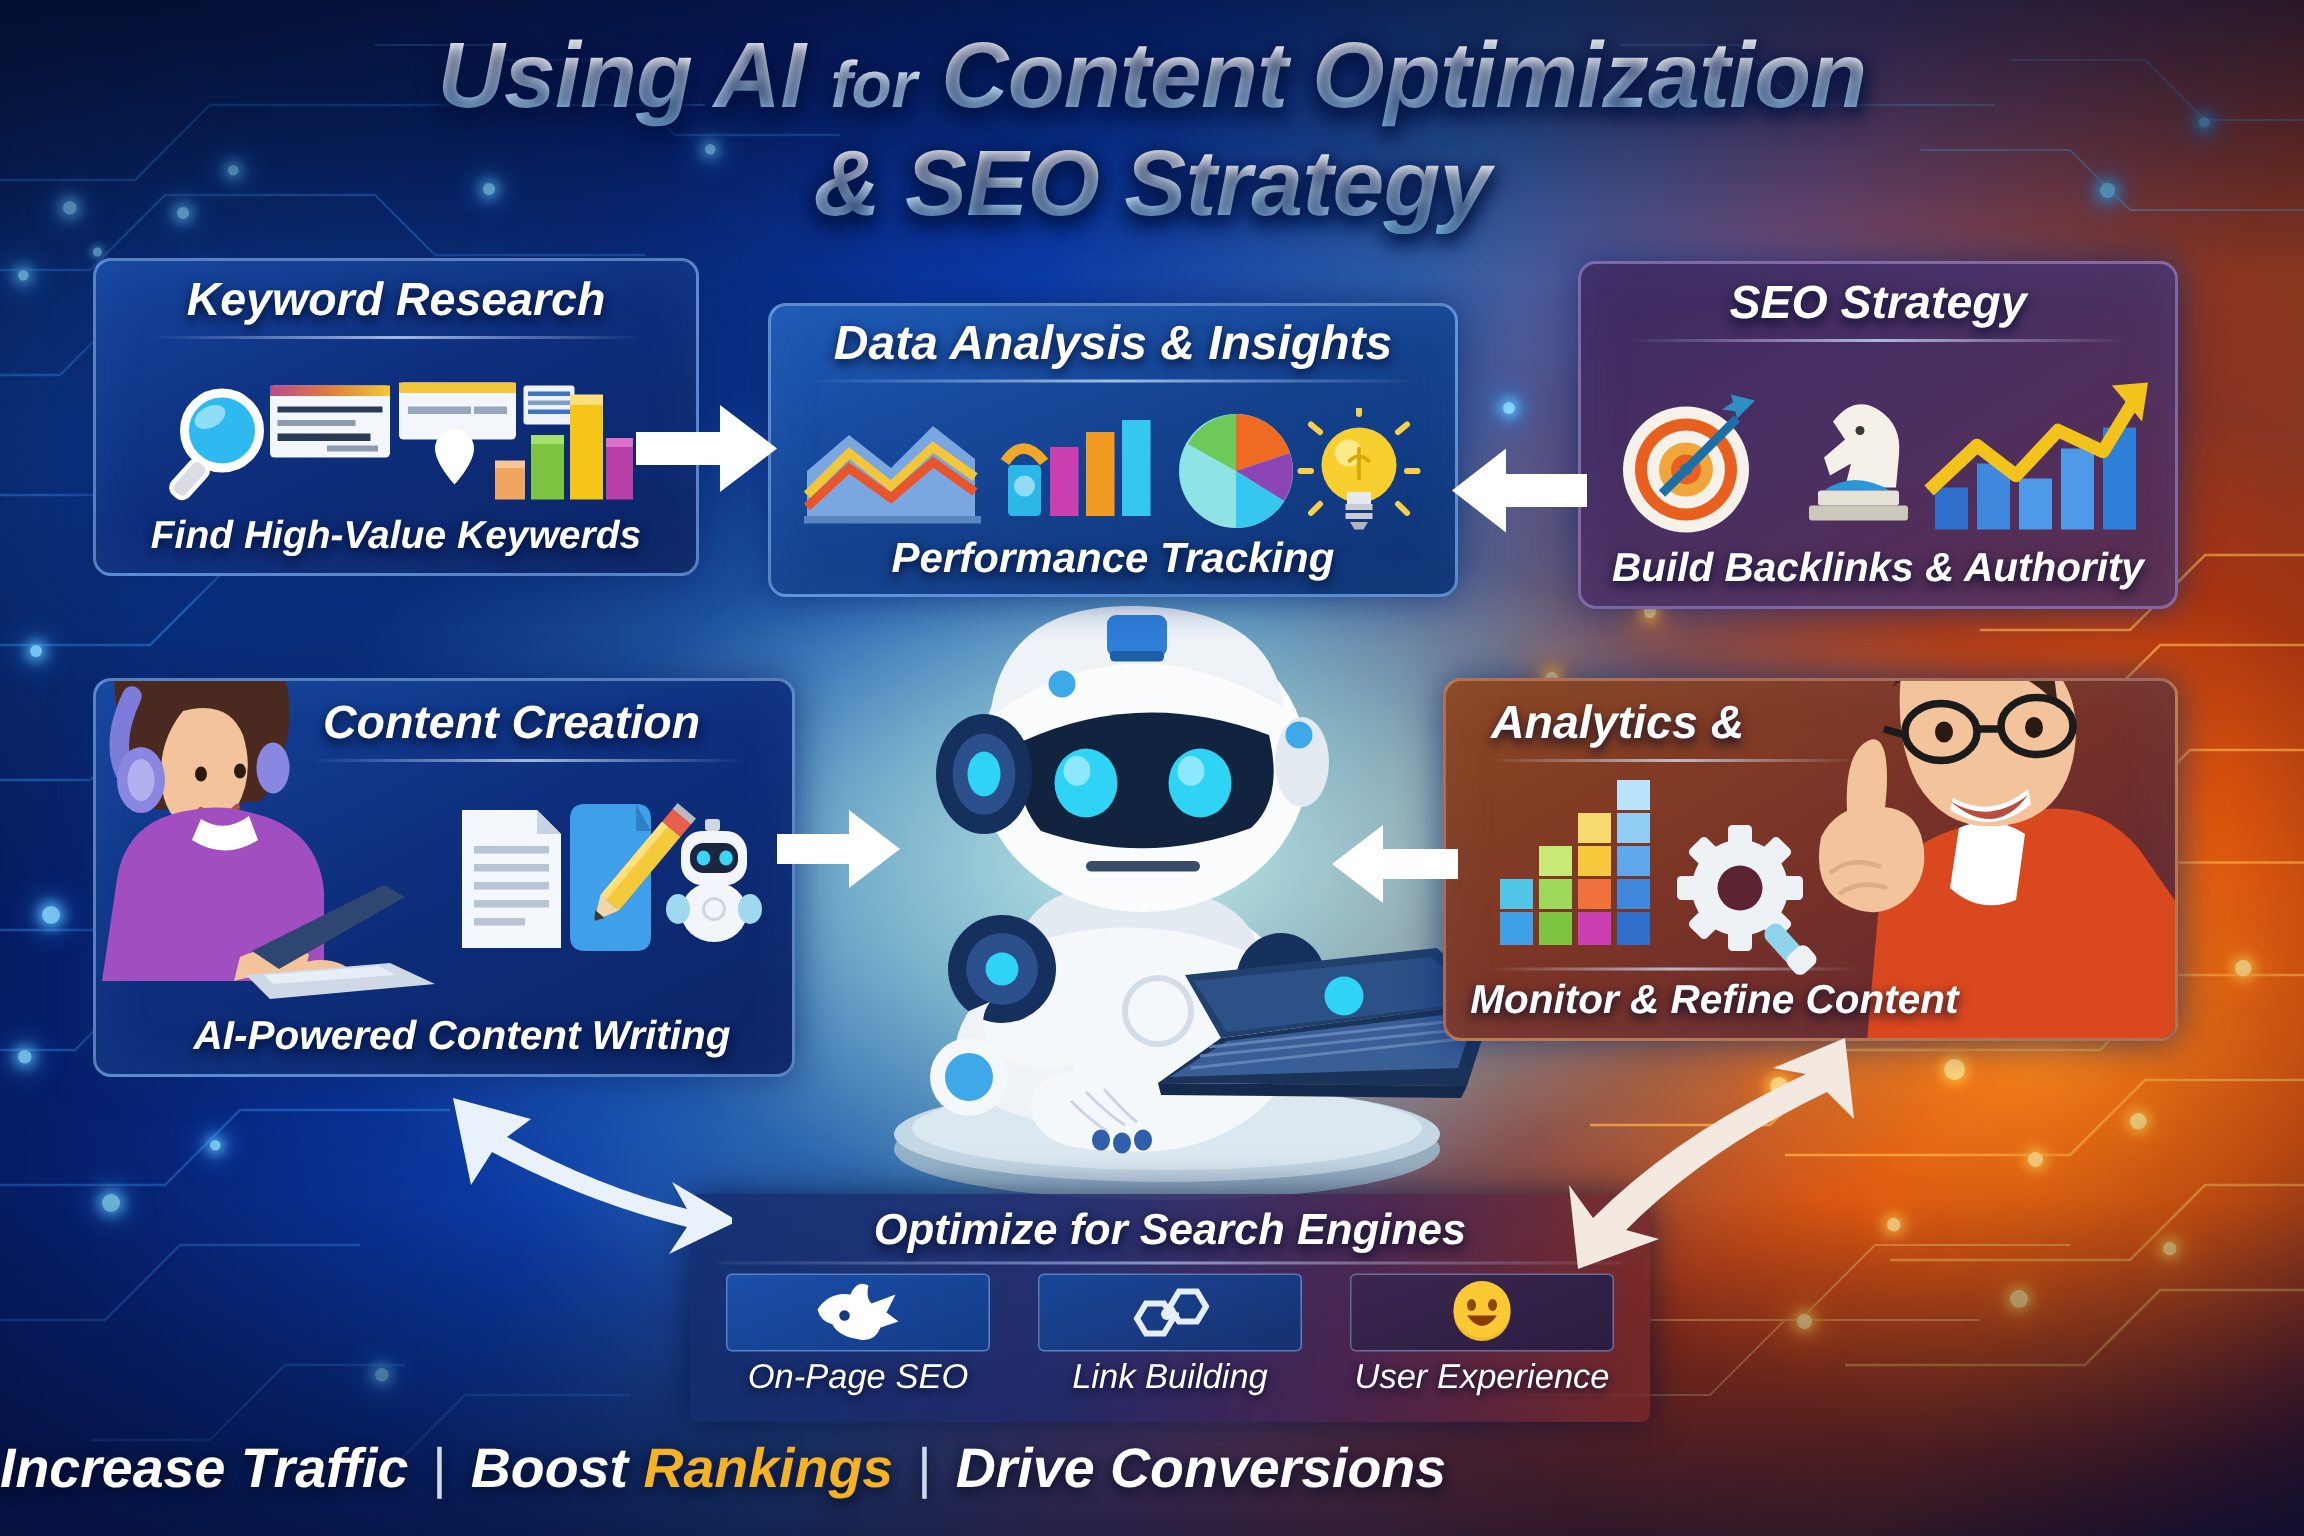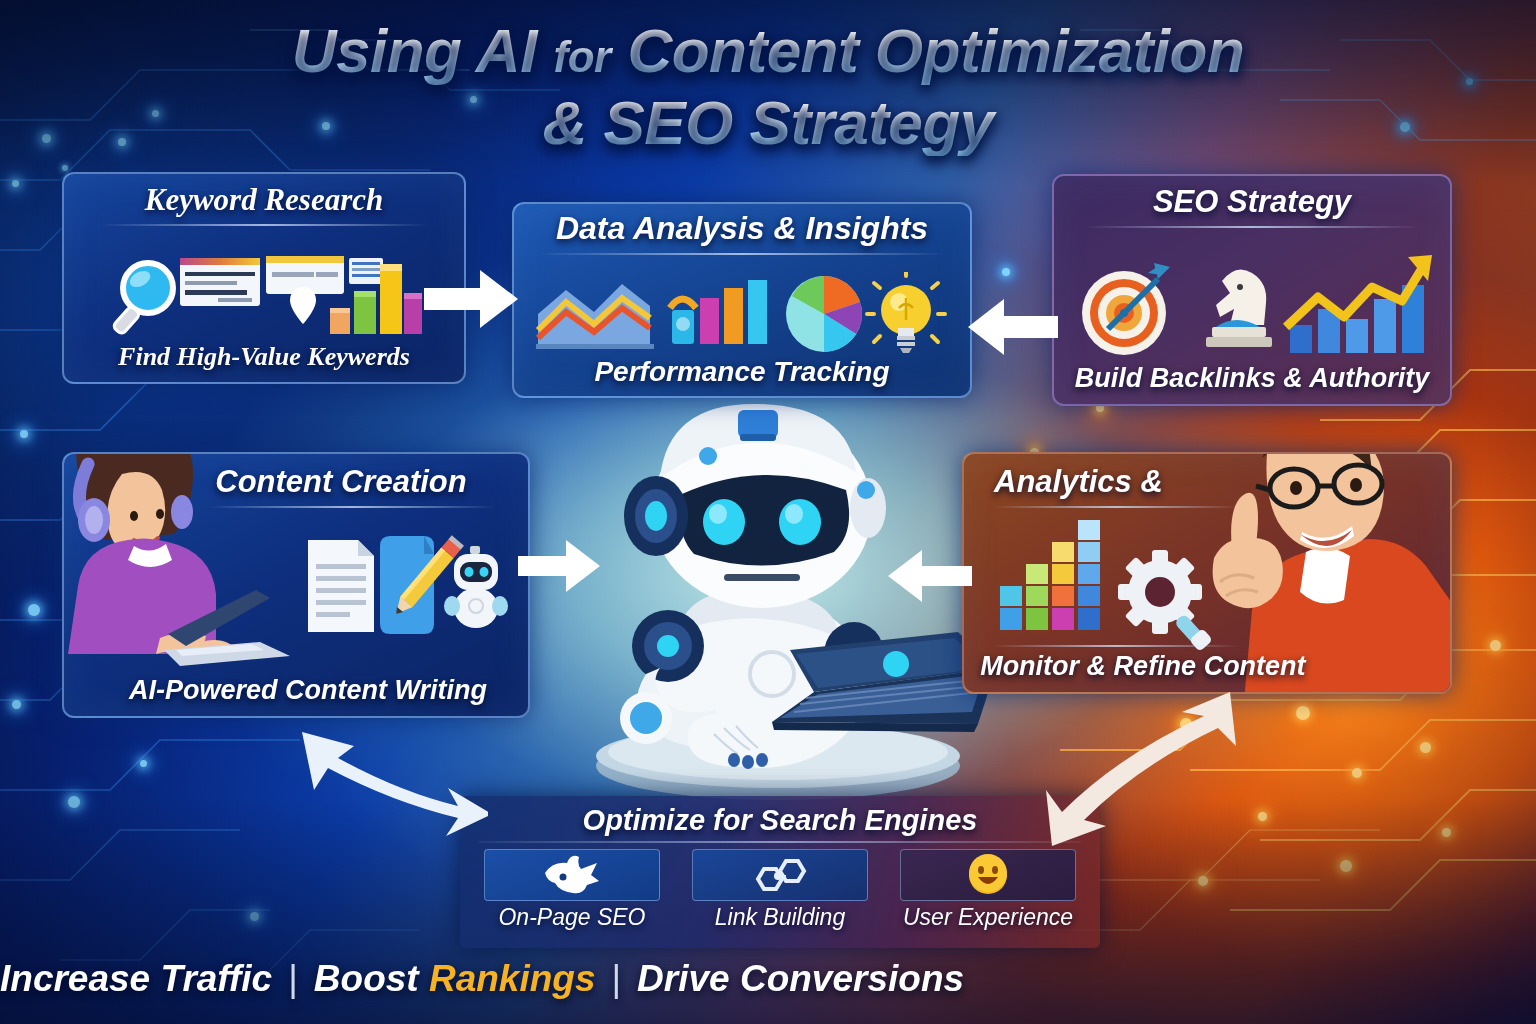--- a/index.html
+++ b/index.html
@@ -260,21 +260,21 @@
     <div class="dot warm" style="left:1096px;top:404px; width:8px;  height:8px;"></div>
   </div>
 
   <div class="bg-vignette"></div>
 
   <div class="title-wrap">
     <div class="title-line"><span>Using AI </span><span class="small">for</span><span> Content Optimization</span></div>
     <div class="title-line">&amp; SEO Strategy</div>
   </div>
 
-  <div class="card card-blue" style="left:62px; top:172px; width:404px; height:212px; padding:8px 26px 10px;font-family:Liberation Serif, serif;">
+  <div class="card card-blue" style="left:62px; top:172px; width:404px; height:212px; padding:8px 26px 10px;">
     <div class="card-title" style="font-size:31px; margin-top:2px;">Keyword Research</div>
     <div class="rule" style="width:94%;"></div>
     <div class="icon-row">
       <svg width="320" height="92" viewBox="0 0 320 92">
 
         <g>
           <circle cx="44" cy="38" r="25" fill="#2eb9f0" stroke="#ffffff" stroke-width="6"></circle>
           <ellipse cx="36" cy="29" rx="11" ry="7" fill="#9fe4fb" opacity="0.85" transform="rotate(-28 36 29)"></ellipse>
           <rect x="16" y="56" width="13" height="28" rx="5" fill="#d9dde3" stroke="#ffffff" stroke-width="3" transform="rotate(42 22 70)"></rect>
         </g>

